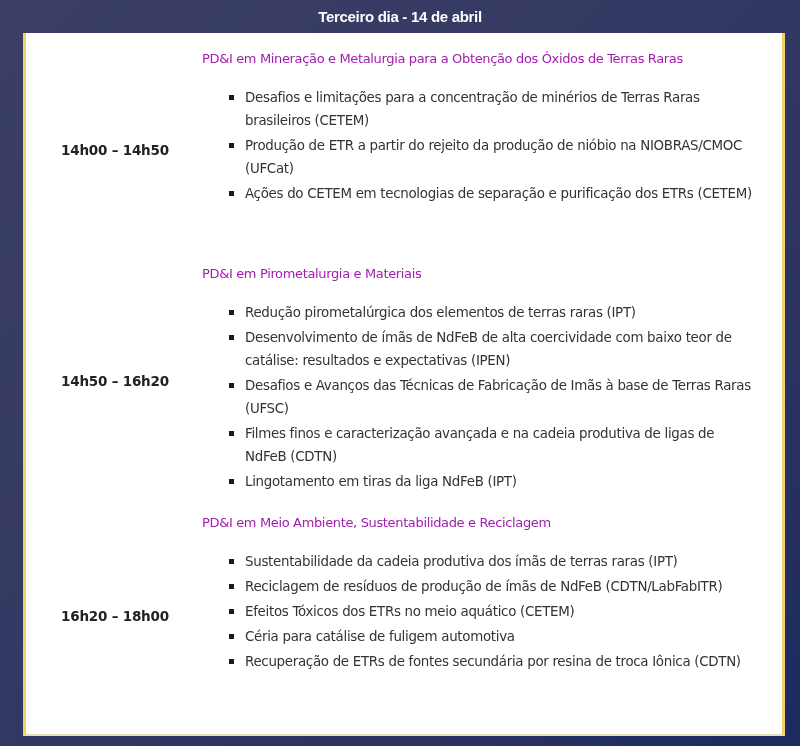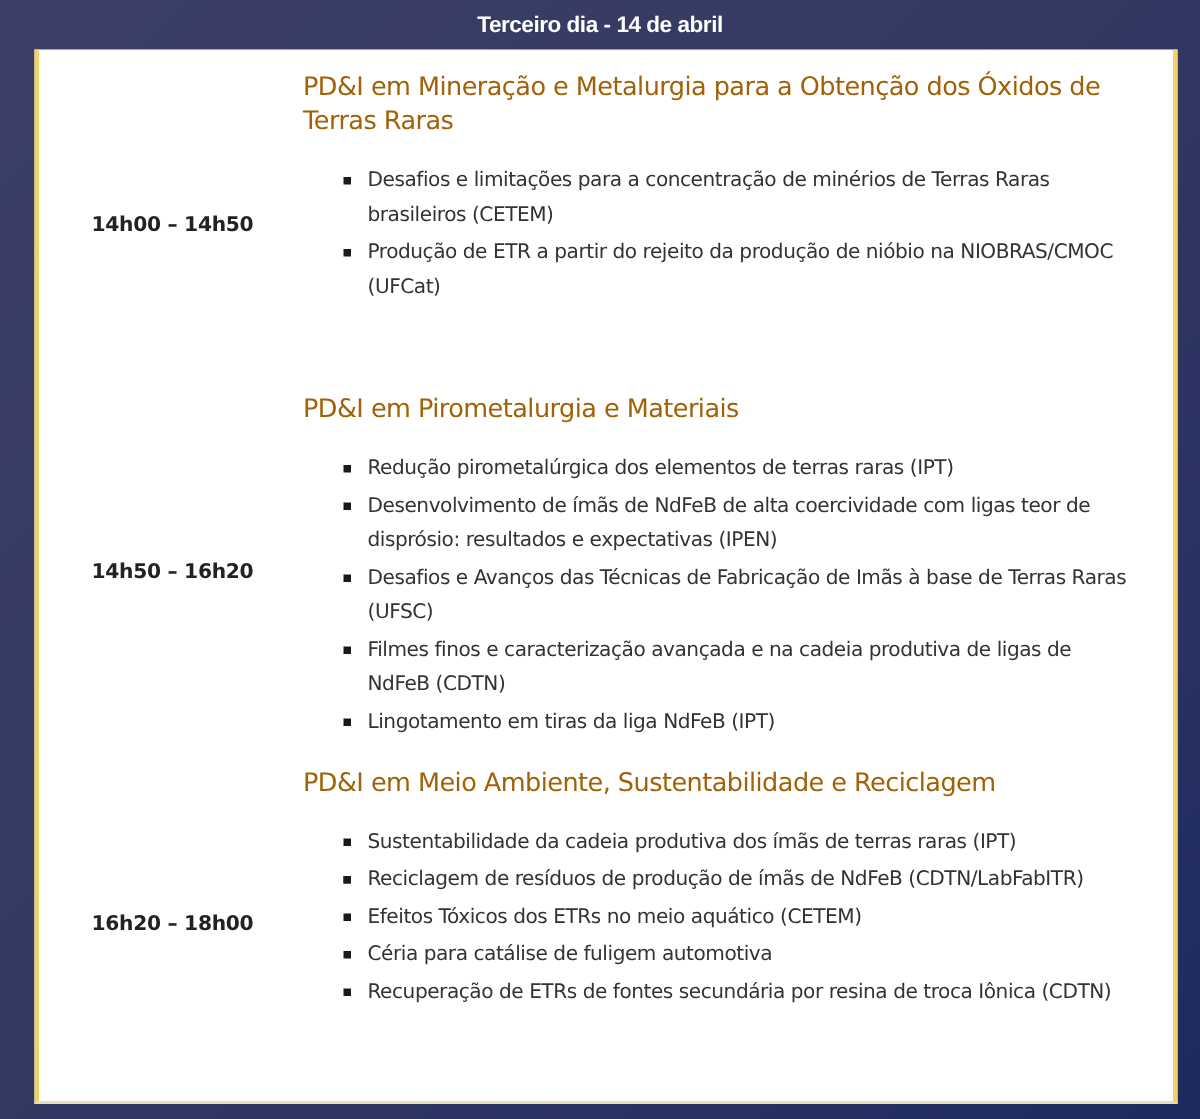--- a/index.html
+++ b/index.html
@@ -22,21 +22,21 @@
       border-right: 3px solid #f2d267;
       border-bottom: 2px solid #e8dfb8;
     }
     .session { position: absolute; left: 0; width: 756px; }
     .time {
       position: absolute; left: 35px; width: 150px;
       font-size: 13.5px; color: #222; letter-spacing: -0.2px; font-weight: bold;
     }
     .content { position: absolute; left: 176px; width: 570px; }
     .title {
-      font-size: 17px; color: #a16207; line-height: 23px; margin: 0 0 3px 0;
+      font-size: 13px; color: #a21caf; line-height: 23px; margin: 0 0 3px 0;
       letter-spacing: -0.35px; font-weight: normal;
     }
     ul { list-style: none; margin: 16px; padding: 0; }
     li {
       position: relative; padding-left: 27px; font-size: 13.4px; color: #333;
       line-height: 23px; margin-bottom: 2px; letter-spacing: -0.3px;
     }
     li .bullet {
       position: absolute; left: 11px; top: 9px; width: 5px; height: 5px; background: #1a1a1a;
     }
@@ -48,31 +48,32 @@
 
 <div class="card">
 
   <div class="session" style="top:14px;">
     <div class="time" style="top:95px;">14h00 – 14h50</div>
     <div class="content">
       <div class="title">PD&amp;I em Mineração e Metalurgia para a Obtenção dos Óxidos de Terras Raras</div>
       <ul>
         <li><span class="bullet"></span><span>Desafios e limitações para a concentração de minérios de Terras Raras brasileiros (CETEM)</span></li>
         <li><span class="bullet"></span><span>Produção de ETR a partir do rejeito da produção de nióbio na NIOBRAS/CMOC (UFCat)</span></li>
+        <li><span class="bullet"></span><span>Ações do CETEM em tecnologias de separação e purificação dos ETRs (CETEM)</span></li>
       </ul>
     </div>
   </div>
 
   <div class="session" style="top:229px;">
     <div class="time" style="top:111px;">14h50 – 16h20</div>
     <div class="content">
       <div class="title">PD&amp;I em Pirometalurgia e Materiais</div>
       <ul>
         <li><span class="bullet"></span><span>Redução pirometalúrgica dos elementos de terras raras (IPT)</span></li>
-        <li><span class="bullet"></span><span>Desenvolvimento de ímãs de NdFeB de alta coercividade com ligas teor de disprósio: resultados e expectativas (IPEN)</span></li>
+        <li><span class="bullet"></span><span>Desenvolvimento de ímãs de NdFeB de alta coercividade com baixo teor de catálise: resultados e expectativas (IPEN)</span></li>
         <li><span class="bullet"></span><span>Desafios e Avanços das Técnicas de Fabricação de Imãs à base de Terras Raras (UFSC)</span></li>
         <li><span class="bullet"></span><span>Filmes finos e caracterização avançada e na cadeia produtiva de ligas de NdFeB (CDTN)</span></li>
         <li><span class="bullet"></span><span>Lingotamento em tiras da liga NdFeB (IPT)</span></li>
       </ul>
     </div>
   </div>
 
   <div class="session" style="top:478px;">
     <div class="time" style="top:97px;">16h20 – 18h00</div>
     <div class="content">

